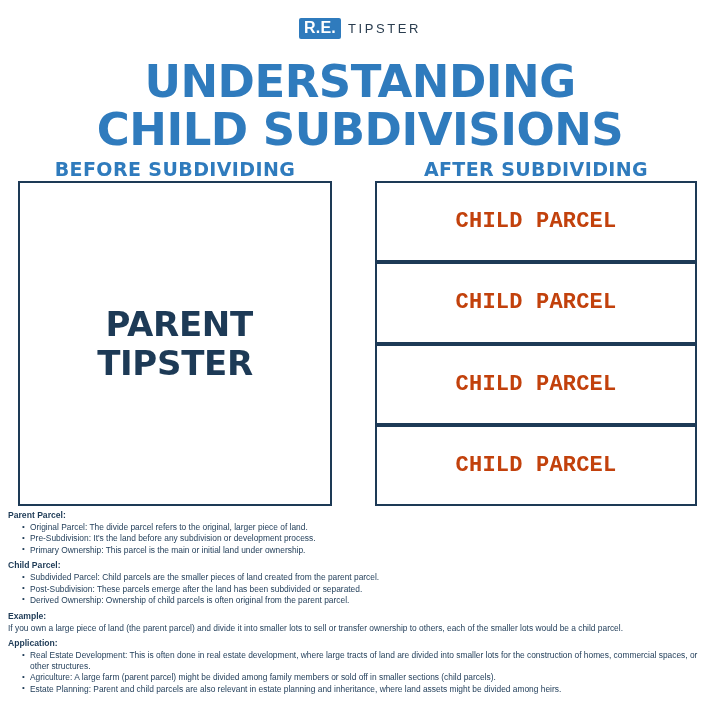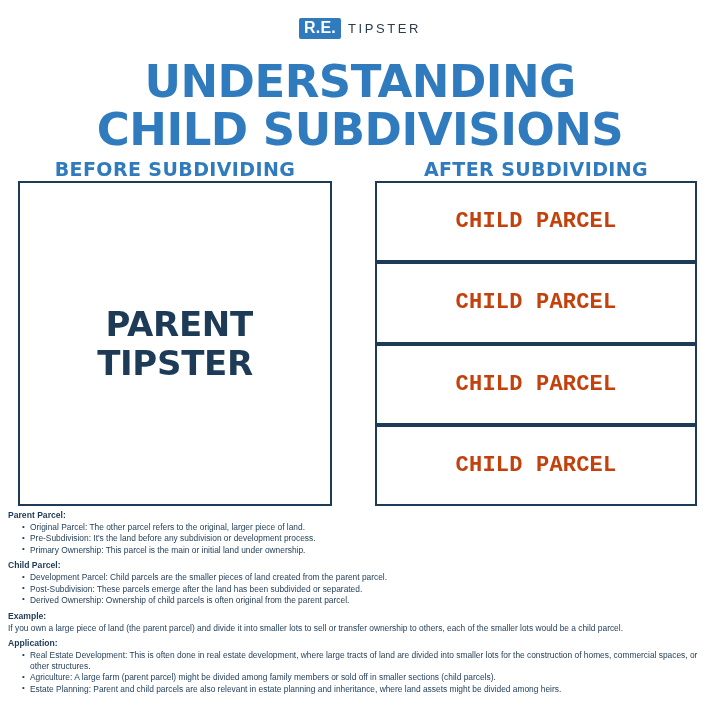--- a/index.html
+++ b/index.html
@@ -225,30 +225,30 @@
       </div>
     </div>
 
   </div>
 
   <div class="notes">
 
     <div class="note-group">
       <div class="note-heading">Parent Parcel:</div>
       <ul class="note-list">
-        <li>Original Parcel: The other parcel refers to the original, larger piece of land.</li>
+        <li>Original Parcel: The divide parcel refers to the original, larger piece of land.</li>
         <li>Pre-Subdivision: It's the land before any subdivision or development process.</li>
         <li>Primary Ownership: This parcel is the main or initial land under ownership.</li>
       </ul>
     </div>
 
     <div class="note-group">
       <div class="note-heading">Child Parcel:</div>
       <ul class="note-list">
-        <li>Development Parcel: Child parcels are the smaller pieces of land created from the parent parcel.</li>
+        <li>Subdivided Parcel: Child parcels are the smaller pieces of land created from the parent parcel.</li>
         <li>Post-Subdivision: These parcels emerge after the land has been subdivided or separated.</li>
         <li>Derived Ownership: Ownership of child parcels is often original from the parent parcel.</li>
       </ul>
     </div>
 
     <div class="note-group">
       <div class="note-heading">Example:</div>
       <p class="note-para">If you own a large piece of land (the parent parcel) and divide it into smaller lots to sell or transfer ownership to others, each of the smaller lots would be a child parcel.</p>
     </div>
 

